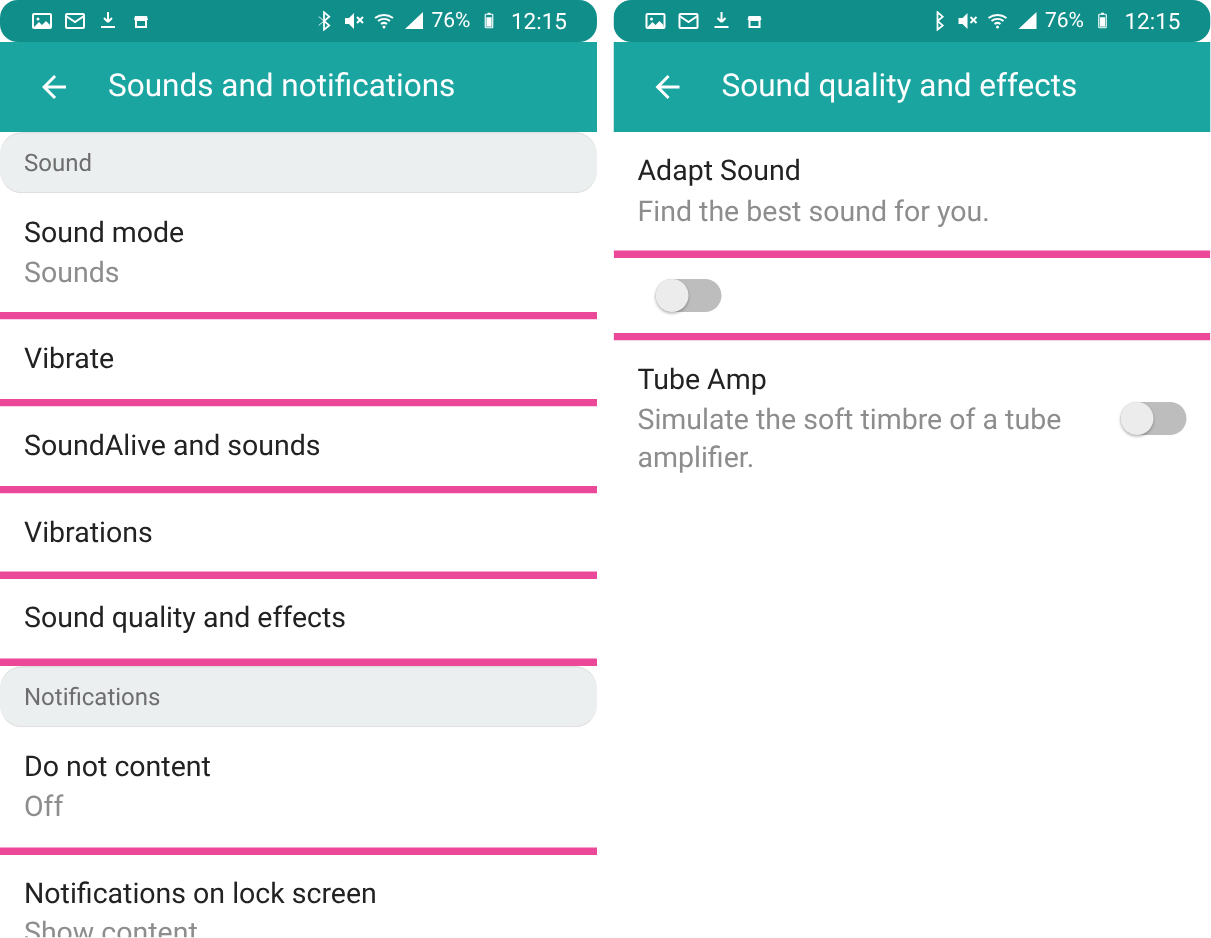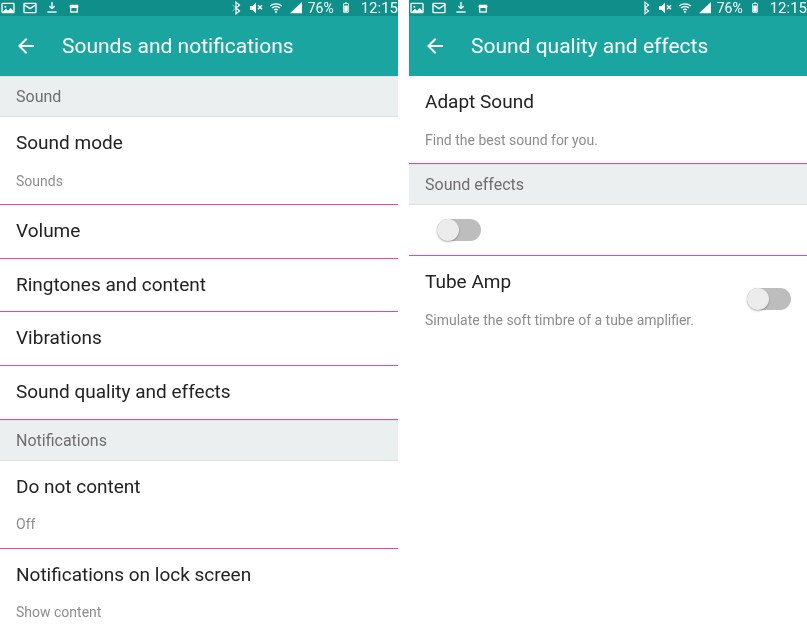--- a/index.html
+++ b/index.html
@@ -15,71 +15,73 @@
   .screen {
     width: 398px;
     height: 625px;
     background: #ffffff;
     display: flex;
     flex-direction: column;
     overflow: hidden;
     position: relative;
   }
   .status-bar {
-    height: 16px;
+    height: 28px;
     background: #0f8e8a;
     display: flex;
     align-items: center;
     justify-content: space-between;
-    padding: 0 0;
+    padding: 0 20px;
     color: #ffffff;
     font-size: 14px;
+    border-radius: 12px;
   }
   .status-left { display: flex; gap: 6px; align-items: center; }
   .status-right { display: flex; gap: 4px; align-items: center; }
   .status-icon { width: 16px; height: 16px; display:inline-flex; align-items:center; justify-content:center; }
   .action-bar {
     height: 60px;
     background: #1aa5a1;
     display: flex;
     align-items: center;
-    padding: 0 14px;
+    padding: 0 24px;
     gap: 24px;
     color: #ffffff;
   }
   .back-arrow { width: 24px; height: 24px; cursor: pointer; }
   .action-title { font-size: 21px; font-weight: 400; }
   .section-header {
     background: #eceff0;
     color: #6e6e6e;
     font-size: 16px;
     padding: 10px 16px;
     border-bottom: 1px solid #e0e0e0;
     border-top: 1px solid #e0e0e0;
+    border-radius: 15px;
   }
   .list-item {
     background: #ffffff;
     padding: 14px 16px 14px 16px;
-    border-bottom: 1px solid #ec4899;
+    border-bottom: 5px solid #ec4899;
     cursor: pointer;
     display: flex;
     align-items: center;
     justify-content: space-between;
   }
   .list-item .texts { flex: 1; }
   .item-title {
     color: #222;
     font-size: 19px;
     font-weight: 400;
     line-height: 1.3;
   }
   .item-sub {
     color: #8d8d8d;
-    font-size: 14px;
-    margin-top: 16px;
+    font-size: 19px;
+    margin-top: 2px;
     line-height: 1.3;
   }
   .toggle {
     width: 44px; height: 22px;
     border-radius: 11px;
     background: #bdbdbd;
     position: relative;
     flex-shrink: 0;
     margin-left: 12px;
   }
@@ -180,27 +182,27 @@
 
     <div class="list-item">
       <div class="texts">
         <div class="item-title">Sound mode</div>
         <div class="item-sub">Sounds</div>
       </div>
     </div>
 
     <div class="list-item">
       <div class="texts">
-        <div class="item-title">Volume</div>
-      </div>
-    </div>
-
-    <div class="list-item">
-      <div class="texts">
-        <div class="item-title">Ringtones and content</div>
+        <div class="item-title">Vibrate</div>
+      </div>
+    </div>
+
+    <div class="list-item">
+      <div class="texts">
+        <div class="item-title">SoundAlive and sounds</div>
       </div>
     </div>
 
     <div class="list-item">
       <div class="texts">
         <div class="item-title">Vibrations</div>
       </div>
     </div>
 
     <div class="list-item">
@@ -304,21 +306,20 @@
   </div>
 
   <div class="content">
     <div class="list-item">
       <div class="texts">
         <div class="item-title">Adapt Sound</div>
         <div class="item-sub">Find the best sound for you.</div>
       </div>
     </div>
 
-    <div class="section-header">Sound effects</div>
 
     <div class="list-item">
       <div class="toggle">
           <div class="knob"></div>
         </div>
     </div>
 
     <div class="list-item" style="border-bottom:none;gap:24px;">
       <div class="texts">
         <div class="item-title">Tube Amp</div>

